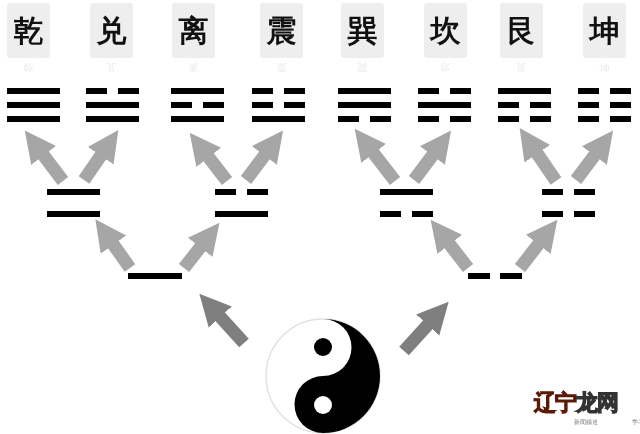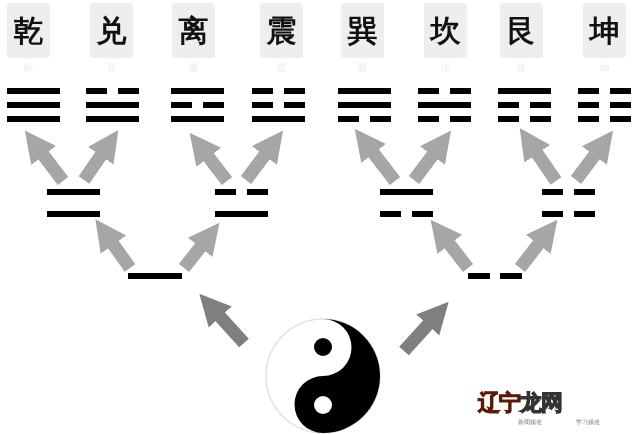--- a/index.html
+++ b/index.html
@@ -10,21 +10,21 @@
                 display: flex; align-items: center; justify-content: center; }
     .char { font-size: 30px; font-weight: bold; color: #111111; line-height: 1; }
     .reflect { position: absolute; top: 62px; width: 43px; height: 12px;
                text-align: center; font-size: 10px; color: #d8d8d8; overflow: hidden;
                transform: scaleY(-1); opacity: 0.55; }
     .trigram { position: absolute; width: 53px; }
     .line { position: absolute; left: 0; width: 53px; height: 6px; }
     .line .seg { position: absolute; top: 0; height: 6px; background: #000; }
     .bigram { position: absolute; width: 53px; }
     svg.overlay { position: absolute; left: 0; top: 0; }
-    .watermark { position: absolute; left: 478px; top: 388px; }
+    .watermark { position: absolute; left: 534px; top: 388px; }
     .wm-red { font-family: "DejaVu Sans", sans-serif; font-weight: bold; font-size: 22px;
               color: #e8481c; -webkit-text-stroke: 1px #5a1a08; letter-spacing: -1px; }
     .wm-white { font-family: "DejaVu Sans", sans-serif; font-weight: bold; font-size: 22px;
                 color: #ffffff; -webkit-text-stroke: 1.2px #333333; letter-spacing: -1px; }
     .wm-small { position: absolute; font-size: 6px; color: #777; font-family: "DejaVu Sans", sans-serif; white-space: nowrap; }
   </style>
 </head>
 <body>
 
 <div>

